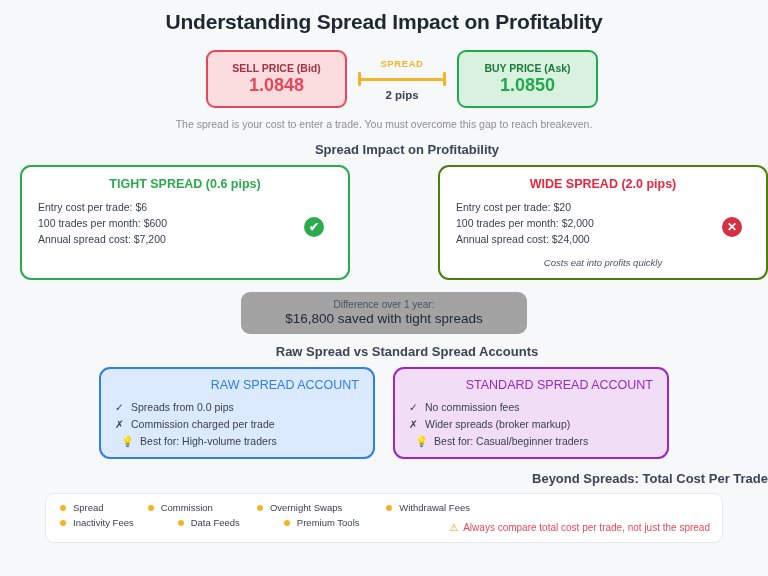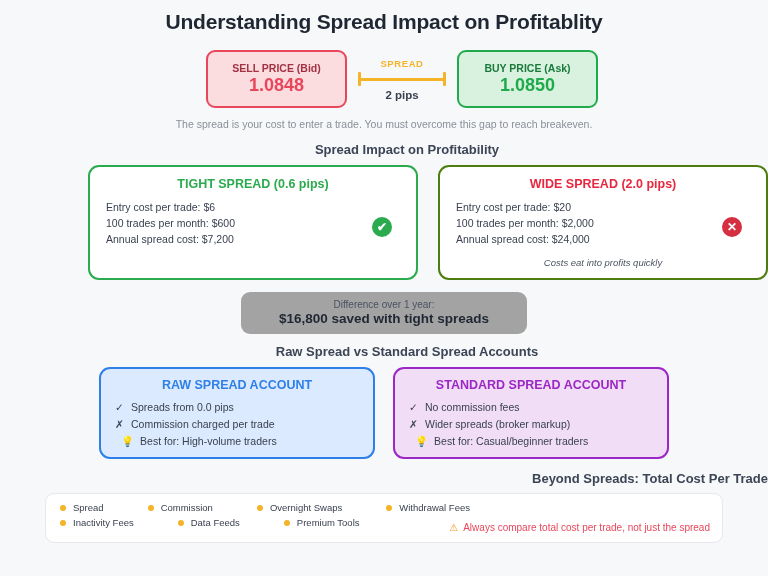--- a/index.html
+++ b/index.html
@@ -125,21 +125,21 @@
     text-align: center;
     font-size: 13px;
     font-weight: bold;
     color: #3b4555;
     margin-left: 46px;
   }
 
   
   .impact-row {
     display: flex;
-    justify-content: flex-end;
+    justify-content: space-between;
     gap: 20px;
     margin-top: 8px;
     margin-left: 20px;
   }
   .impact-card {
     width: 330px;
     height: 115px;
     background: #ffffff;
     border-radius: 11px;
     position: relative;
@@ -201,21 +201,21 @@
     padding: 7px 10px 8px 10px;
     text-align: center;
   }
   .savings-small {
     font-size: 10px;
     color: #4a5160;
     margin-bottom: 1px;
   }
   .savings-big {
     font-size: 13.5px;
-    font-weight: bold;
+    font-weight: normal;
     color: #1f2733;
   }
 
   
   .account-row {
     display: flex;
     justify-content: center;
     gap: 18px;
     margin-top: 8px;
   }
@@ -227,23 +227,23 @@
   }
   .account-card.raw {
     background: #dbeafe;
     border: 2px solid #2f7fe8;
   }
   .account-card.standard {
     background: #f1ddf6;
     border: 2px solid #9b28c4;
   }
   .account-title {
-    text-align: center;
+    text-align: right;
     font-size: 12.5px;
-    font-weight: bold;
+    font-weight: normal;
     margin-bottom: 7px;
   }
   .account-card.raw .account-title { color: #2f7fe8; }
   .account-card.standard .account-title { color: #9b28c4; }
 
   .account-line {
     font-size: 10.5px;
     color: #3a4150;
     line-height: 17px;
     display: flex;

